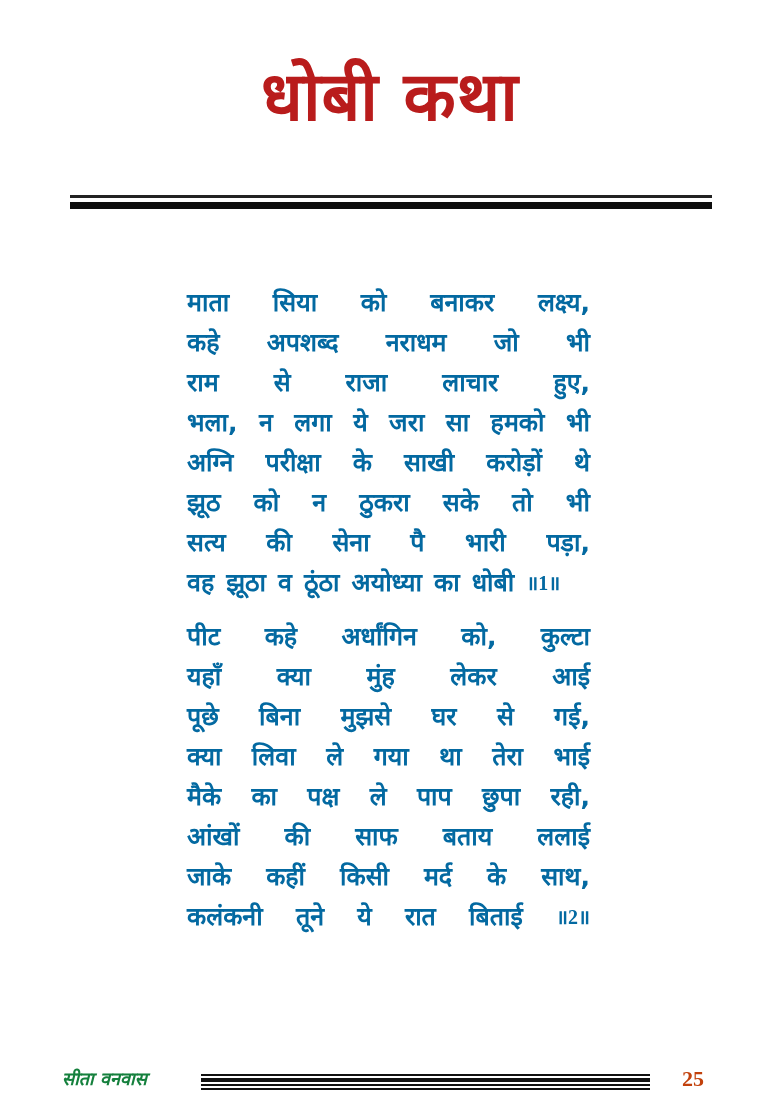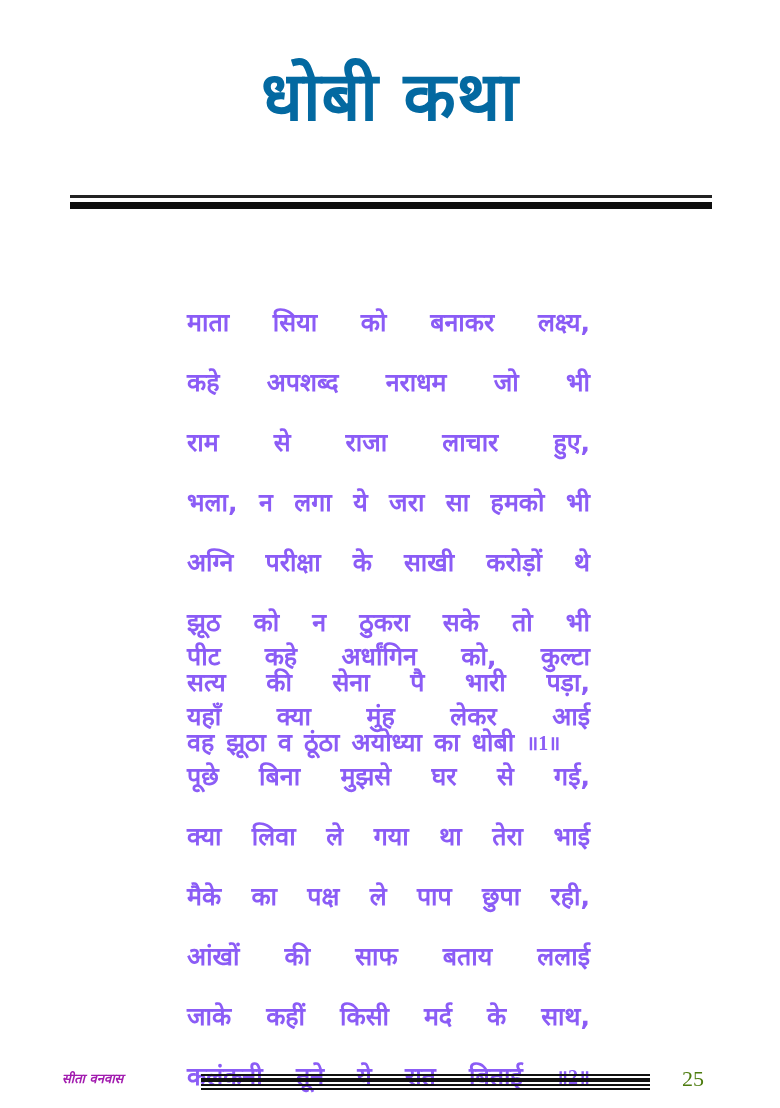--- a/index.html
+++ b/index.html
@@ -18,21 +18,21 @@
     .title {
       position: absolute;
       left: 0;
       width: 780px;
       top: 52px;
       text-align: center;
       font-size: 68px;
       font-weight: bold;
       letter-spacing: 1px;
       line-height: 90px;
-      color: #0369a1;
+      color: #b91c1c;
     }
     .head-rule {
       position: absolute;
       left: 70px;
       width: 642px;
     }
     .head-rule .thin {
       position: absolute;
       left: 0; right: 0;
       top: 195px;
@@ -54,22 +54,21 @@
     .stanza-1 { top: 283px; }
     .stanza-2 { top: 617px; }
     .line {
       display: flex;
       justify-content: space-between;
       height: 40px;
       line-height: 40px;
       font-size: 25px;
       font-weight: bold;
       white-space: nowrap;
-      color: #8b5cf6;
-      margin-top: 20px;
+      color: #0369a1;
     }
     .line.nojust {
       justify-content: flex-start;
       gap: 12px;
     }
     .word { display: inline-block; }
     .verse-num {
       font-family: "Liberation Serif", serif;
       font-size: 20px;
       font-weight: bold;
@@ -80,23 +79,23 @@
       top: 1062px;
       width: 780px;
       height: 36px;
     }
     .footer-title {
       position: absolute;
       left: 62px;
       top: 2px;
       font-family: "DejaVu Serif", serif;
       font-style: italic;
-      font-size: 13px;
-      font-weight: bold;
-      color: #a21caf;
+      font-size: 18px;
+      font-weight: bold;
+      color: #15803d;
       line-height: 30px;
     }
     .footer-rules {
       position: absolute;
       left: 201px;
       width: 449px;
       top: 12px;
       height: 16px;
     }
     .footer-rules .r {
@@ -107,23 +106,23 @@
     .footer-rules .r1 { top: 0px;  height: 2px; }
     .footer-rules .r2 { top: 4px;  height: 4px; }
     .footer-rules .r3 { top: 10px; height: 2px; }
     .footer-rules .r4 { top: 14px; height: 2px; }
     .page-num {
       position: absolute;
       left: 682px;
       top: 2px;
       font-family: "Liberation Serif", serif;
       font-size: 22px;
-      font-weight: normal;
+      font-weight: bold;
       line-height: 30px;
-      color: #4d7c0f;
+      color: #c2410c;
     }
   </style>
 </head>
 <body>
 
 <div class="title">धोबी कथा</div>
 
 <div class="head-rule">
   <div class="thin"></div>
   <div class="thick"></div>

